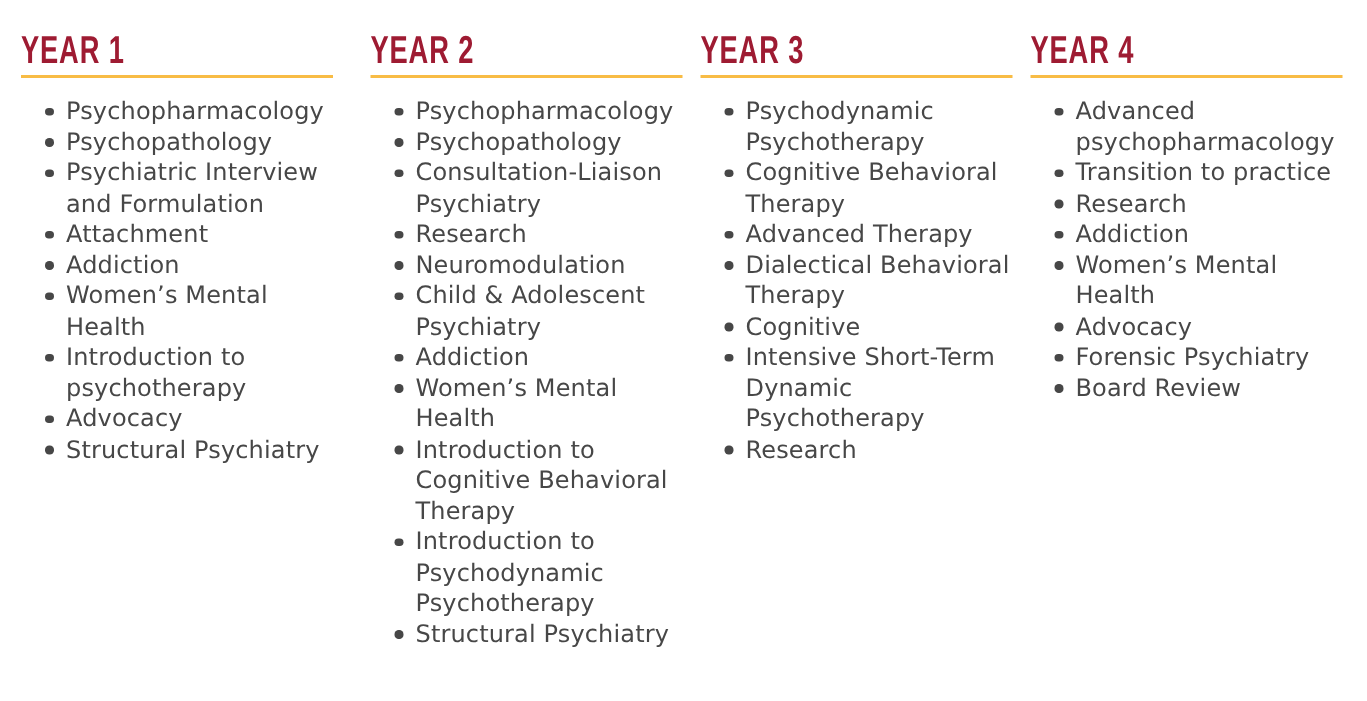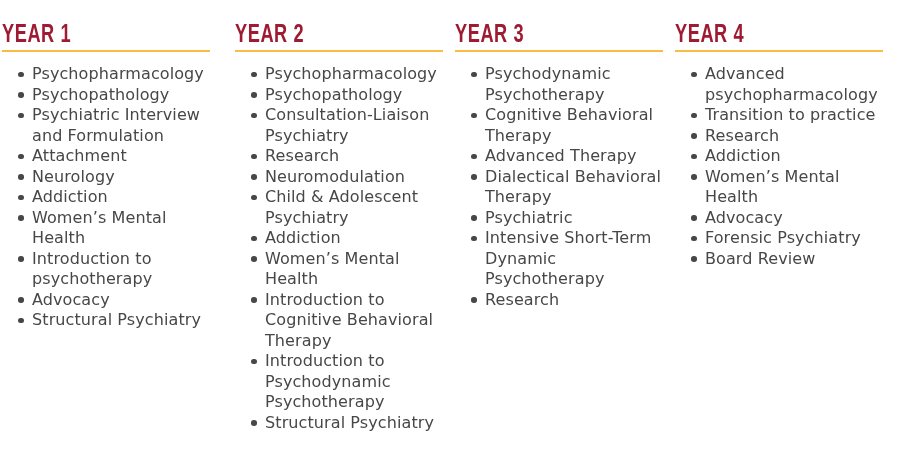--- a/index.html
+++ b/index.html
@@ -9,21 +9,21 @@
   }
   body {
     width: 911px;
     height: 467px;
     overflow: hidden;
     font-family: "DejaVu Sans", sans-serif;
     position: relative;
   }
   .curriculum {
     position: absolute;
-    left: 2px;
+    left: 14px;
     top: 20px;
     display: flex;
     align-items: flex-start;
   }
   .year-column {
     width: 208px;
     flex: 0 0 208px;
   }
   .year-column.gap-lg { margin-right: 25px; }
   .year-column.gap-sm { margin-right: 12px; }
@@ -84,21 +84,20 @@
   <section class="year-column gap-lg">
     <h2 class="year-heading">
       <span class="title-text">YEAR 1</span>
     </h2>
     <hr class="gold-divider">
     <ul class="topic-list">
         <li>Psychopharmacology</li>
         <li>Psychopathology</li>
         <li>Psychiatric Interview and Formulation</li>
         <li>Attachment</li>
-        <li>Neurology</li>
         <li>Addiction</li>
         <li>Women’s Mental Health</li>
         <li>Introduction to psychotherapy</li>
         <li>Advocacy</li>
         <li>Structural Psychiatry</li>
       </ul>
   </section>
 
   <section class="year-column gap-sm">
     <h2 class="year-heading">
@@ -123,21 +122,21 @@
   <section class="year-column gap-sm">
     <h2 class="year-heading">
       <span class="title-text">YEAR 3</span>
     </h2>
     <hr class="gold-divider">
     <ul class="topic-list">
         <li>Psychodynamic Psychotherapy</li>
         <li>Cognitive Behavioral Therapy</li>
         <li>Advanced Therapy</li>
         <li>Dialectical Behavioral Therapy</li>
-        <li>Psychiatric</li>
+        <li>Cognitive</li>
         <li>Intensive Short-Term Dynamic Psychotherapy</li>
         <li>Research</li>
       </ul>
   </section>
 
   <section class="year-column">
     <h2 class="year-heading">
       <span class="title-text">YEAR 4</span>
     </h2>
     <hr class="gold-divider">

